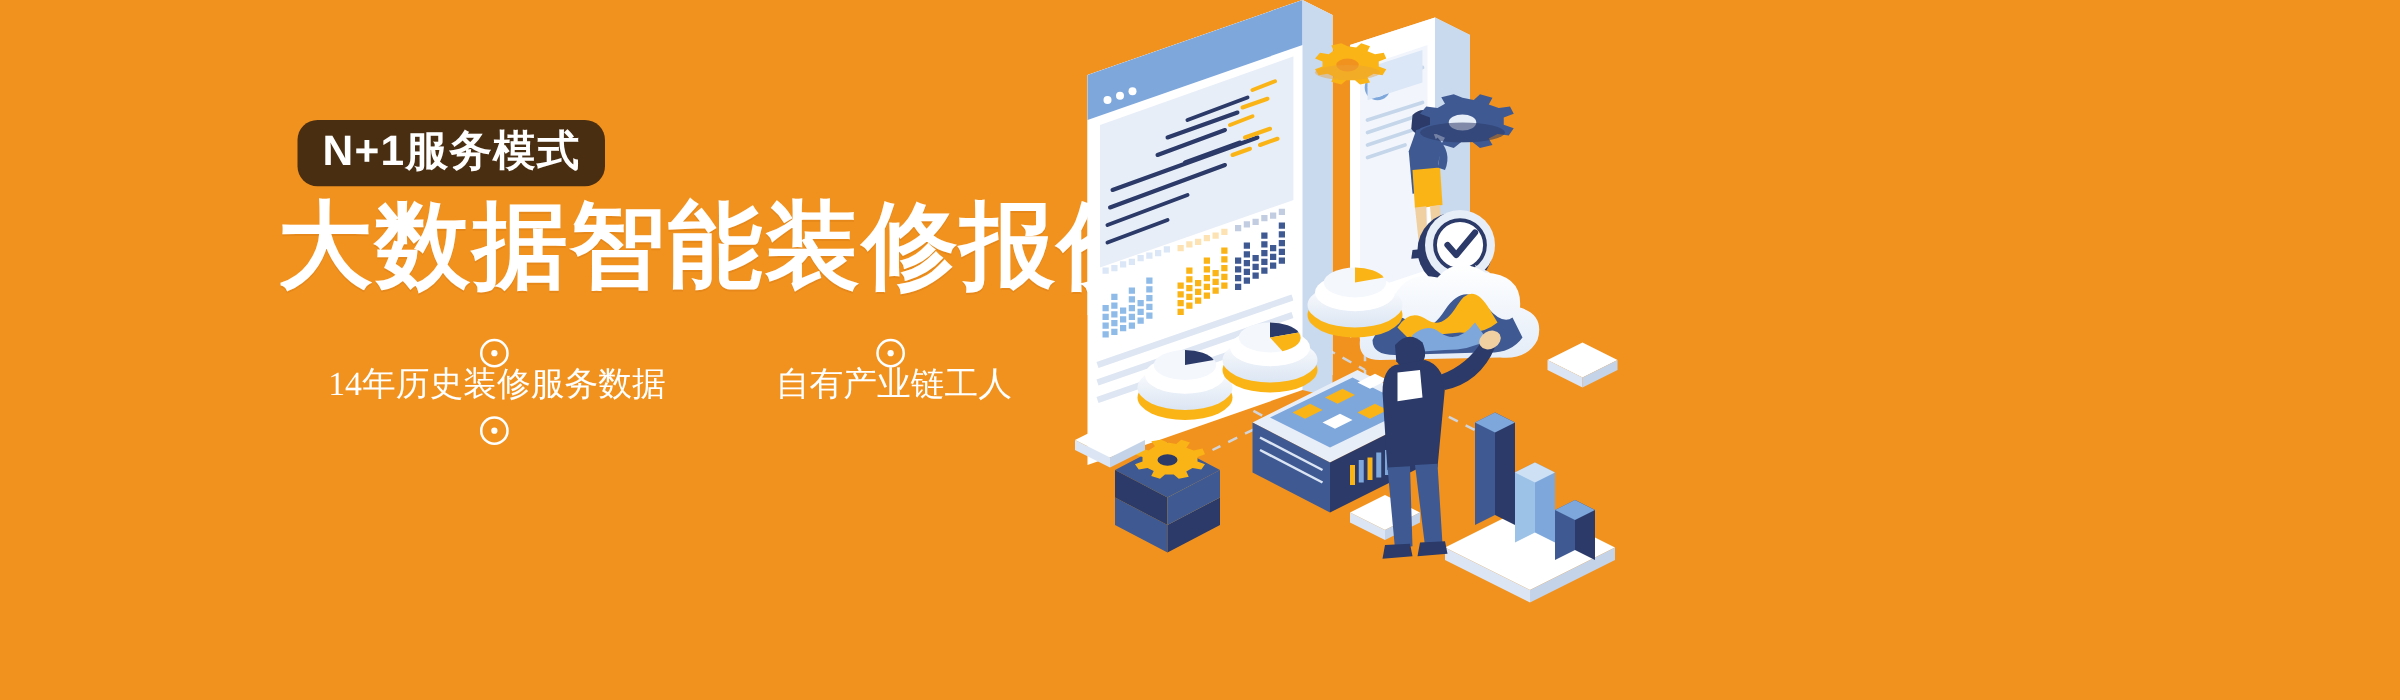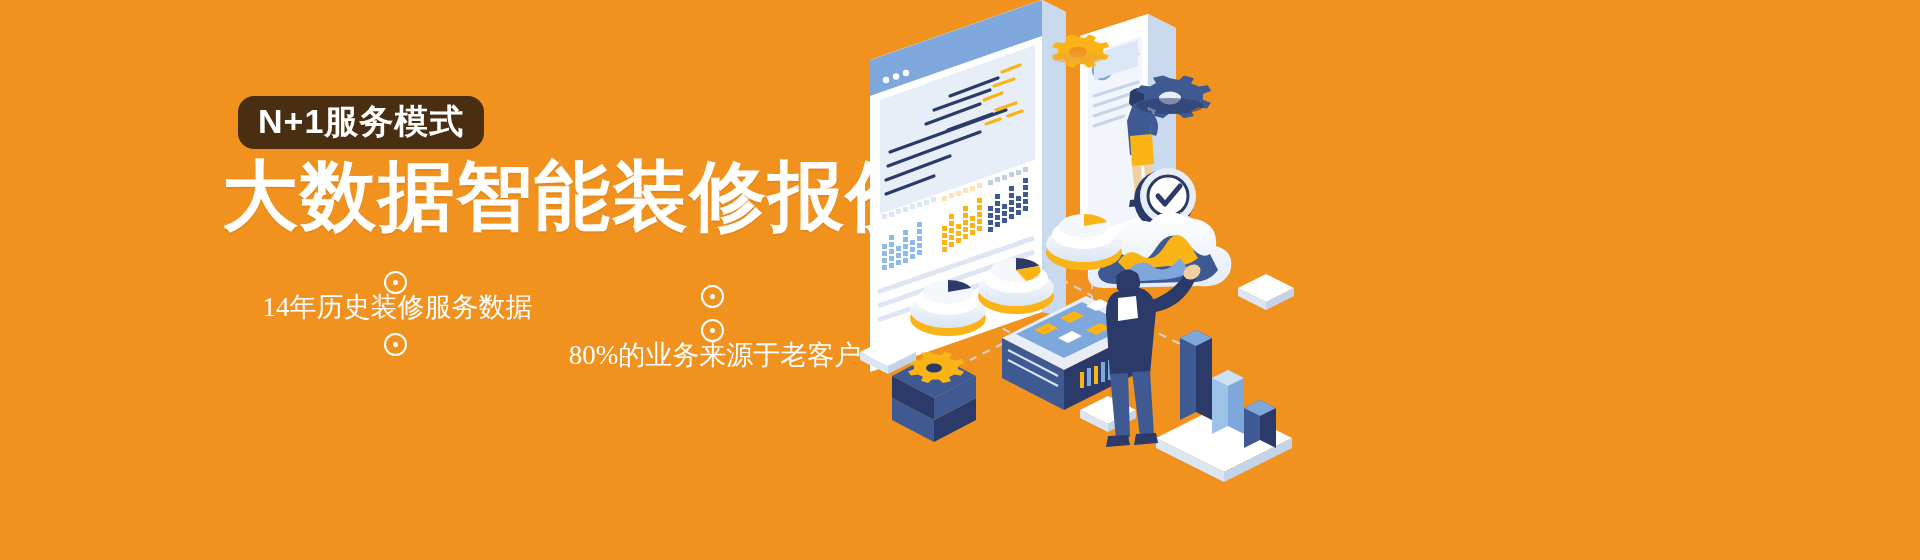--- a/index.html
+++ b/index.html
@@ -80,30 +80,27 @@
 
     <div class="bullets">
 
       <div class="bullet">
         <span class="dot"></span>
         <span>14年历史装修服务数据</span>
       </div>
 
       <div class="bullet">
         <span class="dot"></span>
+        <span>自有产业链工人</span>
       </div>
 
       <div class="bullet">
         <span class="dot"></span>
       </div>
 
-      <div class="bullet">
-        <span class="dot"></span>
-        <span>80%的业务来源于老客户</span>
-      </div>
 
 
       <div></div>
     </div>
   </div>
 
   <div class="art">
     <svg width="560" height="560" viewBox="0 0 560 560" xmlns="http://www.w3.org/2000/svg">
       <defs>
         <linearGradient id="cloudG" x1="0" y1="0" x2="0" y2="1">

